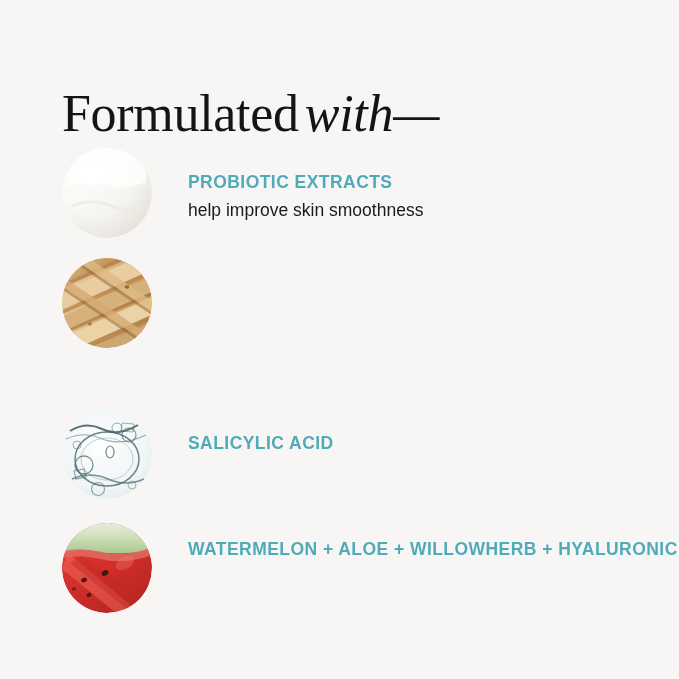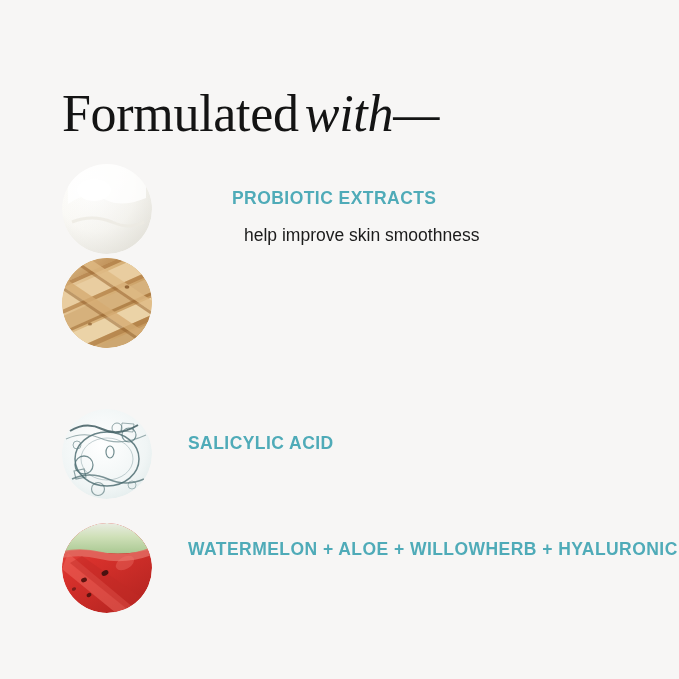--- a/index.html
+++ b/index.html
@@ -49,21 +49,21 @@
     top: 148px;
     width: 679px;
   }
   .ingredient-row {
     position: absolute;
     left: 62px;
     width: 600px;
     display: flex;
     align-items: flex-start;
   }
-  .row-1 { top: 16px; gap: 44px; }
+  .row-1 { top: 0px; }
   .row-2 { top: 110px; }
   .row-3 { top: 261px; }
   .row-4 { top: 375px; }
 
   .thumb {
     position: relative;
     width: 90px;
     height: 90px;
     min-width: 90px;
     border-radius: 50%;
@@ -86,21 +86,21 @@
     letter-spacing: 0.45px;
     line-height: 1.42;
     margin: 0 0 3px 0;
     white-space: nowrap;
   }
   .ingredient-desc {
     color: #1b1b1b;
     font-size: 17.5px;
     font-weight: 400;
     line-height: 1.46;
-    margin: 12px;
+    margin: 0;
     max-width: 430px;
     text-align: center;
   }
 </style>
 </head>
 <body>
 
 <div class="page">
 
   <h1 class="title">

